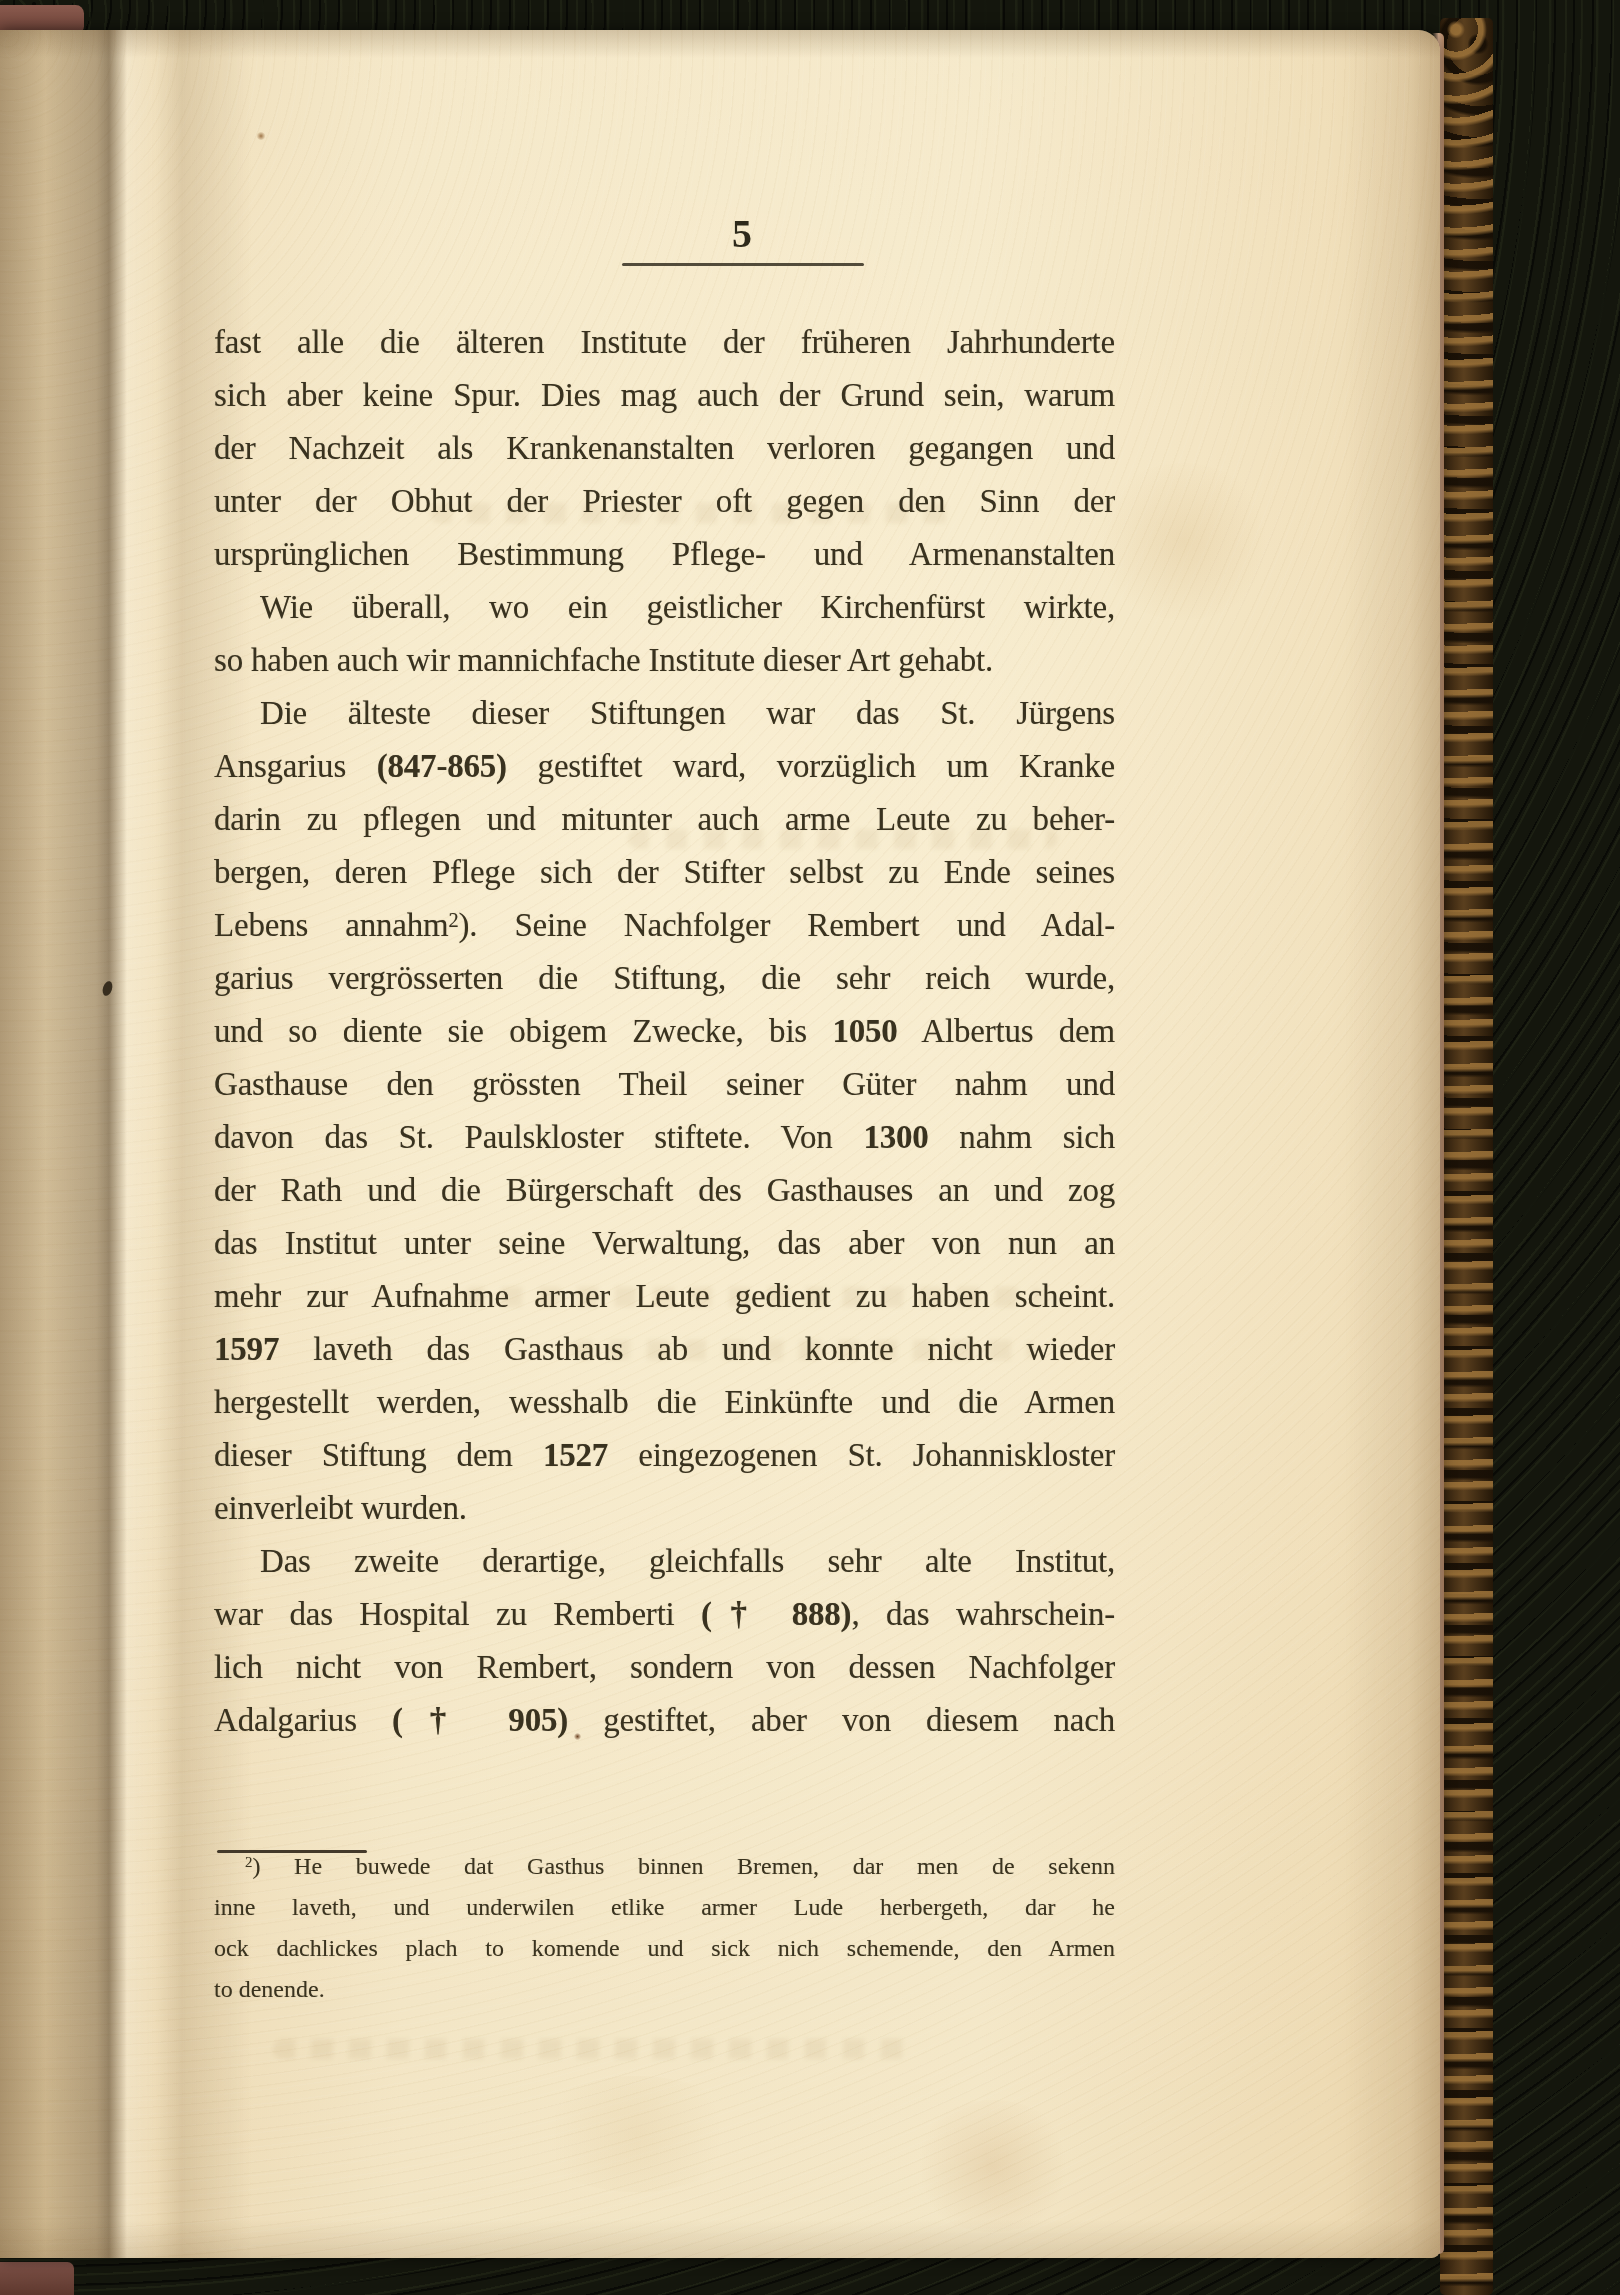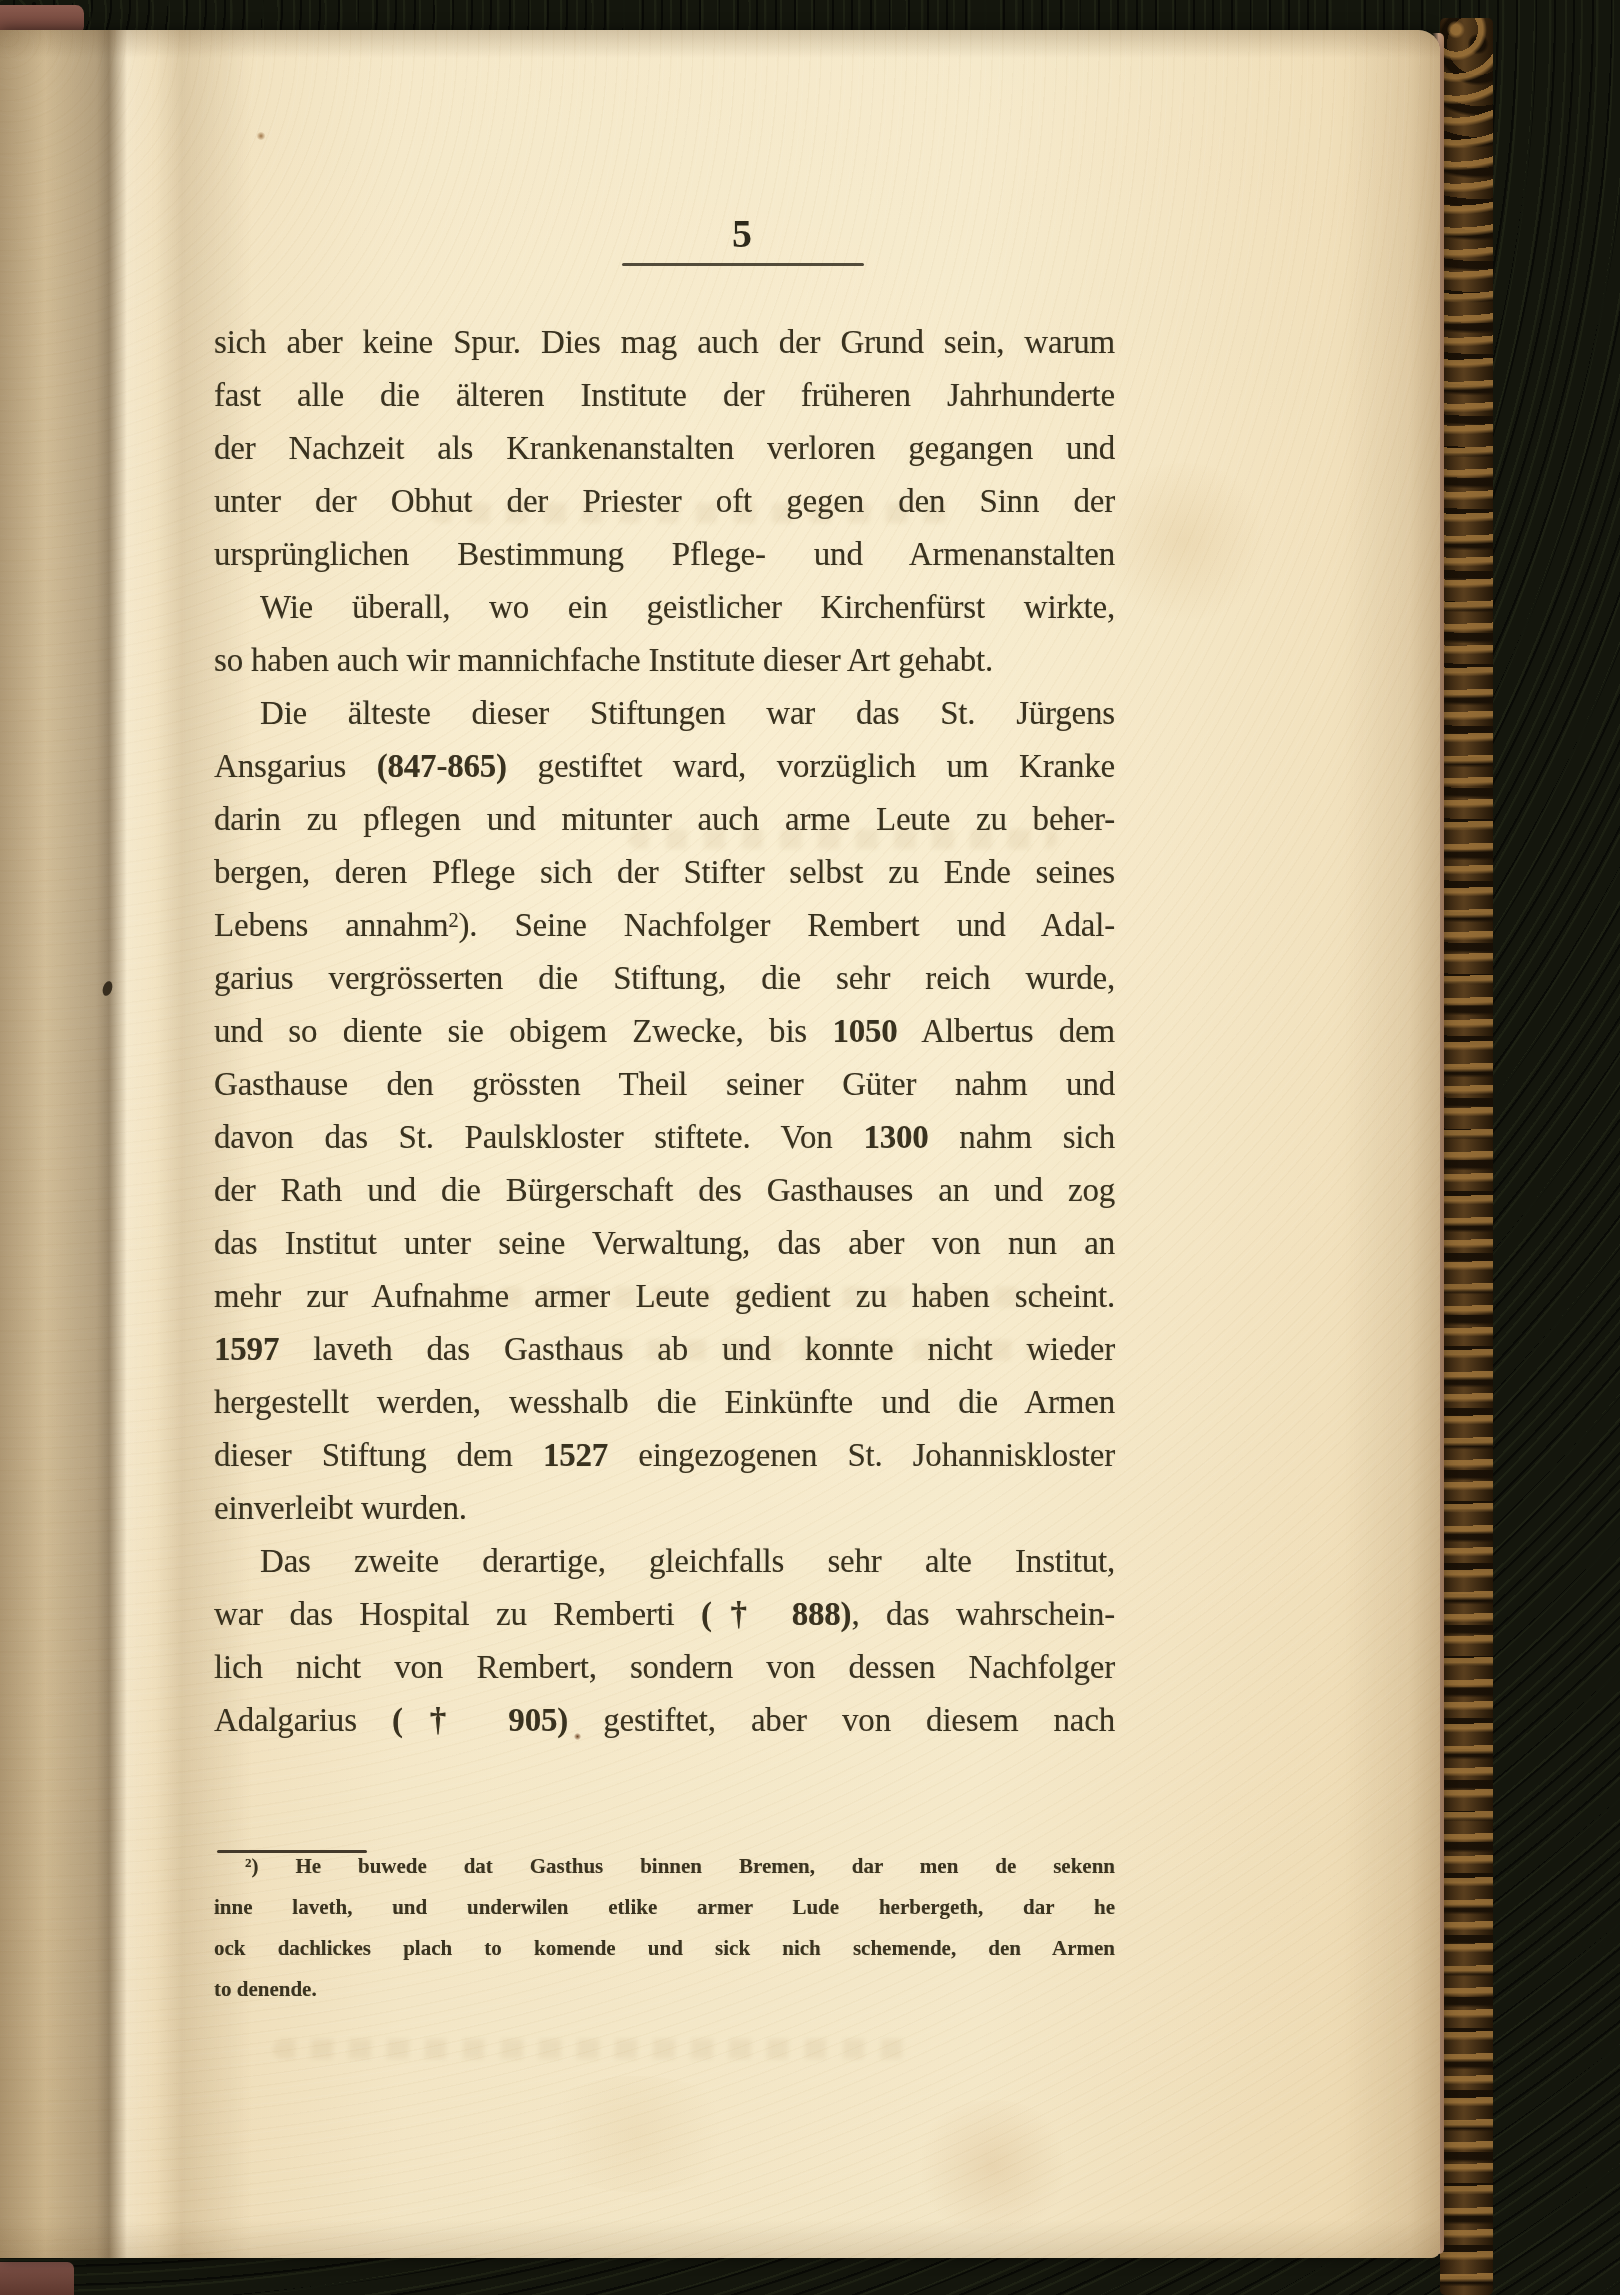--- a/index.html
+++ b/index.html
@@ -71,21 +71,21 @@
     font-size:33px;line-height:53px;letter-spacing:-0.2px;}
   .tl{text-align:justify;text-align-last:justify;white-space:normal;
     text-shadow:0 0 0.8px rgba(57,50,31,.35);}
   .tl.left{text-align:left;text-align-last:left;}
   .tl.indent{padding-left:46px;}
   .b{font-weight:bold;}
   sup{font-size:62%;line-height:0;position:relative;top:-0.45em;vertical-align:baseline;}
 
   .footnote-separator{position:absolute;left:217px;top:1850px;width:150px;height:2.9px;background:#43392a;border-radius:1.7px;}
   .footnote-text{position:absolute;left:214px;top:1846px;width:901px;color:#3a331f;
-    font-size:21px;line-height:41px;font-weight:bold;}
+    font-size:24px;line-height:41px;font-weight:normal;}
   .fl{text-align:justify;text-align-last:justify;text-shadow:0 0 0.8px rgba(58,51,31,.3);}
   .fl.left{text-align:center;text-align-last:left;}
   .fl.indent{padding-left:31px;}
 </style>
 </head>
 <body>
 
 <div class="canvas">
 
   <div class="cover-strip"></div>
@@ -108,22 +108,22 @@
   <div class="stain s2"></div>
   <div class="stain s3"></div>
   <div class="stain s4"></div>
   <div class="stain s5"></div>
   <div class="stain s6"></div>
 
   <div class="page-number">5</div>
   <div class="page-number-rule"></div>
 
   <div class="main-text" id="main-text">
+      <div class="tl"><span>fast alle die älteren Institute der früheren Jahrhunderte</span></div>
       <div class="tl"><span>sich aber keine Spur.  Dies mag auch der Grund sein, warum</span></div>
-      <div class="tl"><span>fast alle die älteren Institute der früheren Jahrhunderte</span></div>
       <div class="tl"><span>der Nachzeit als Krankenanstalten verloren gegangen und</span></div>
       <div class="tl"><span>unter der Obhut der Priester oft gegen den Sinn der</span></div>
       <div class="tl"><span>ursprünglichen Bestimmung Pflege- und Armenanstalten</span></div>
       <div class="tl indent"><span>Wie überall, wo ein geistlicher Kirchenfürst wirkte,</span></div>
       <div class="tl left"><span>so haben auch wir mannichfache Institute dieser Art gehabt.</span></div>
       <div class="tl indent"><span>Die älteste dieser Stiftungen war das St. Jürgens</span></div>
       <div class="tl"><span>Ansgarius </span><span class="b">(847-865)</span><span> gestiftet ward, vorzüglich um Kranke</span></div>
       <div class="tl"><span>darin zu pflegen und mitunter auch arme Leute zu beher-</span></div>
       <div class="tl"><span>bergen, deren Pflege sich der Stifter selbst zu Ende seines</span></div>
       <div class="tl"><span>Lebens annahm</span><sup>2</sup><span>).  Seine Nachfolger Rembert und Adal-</span></div>

